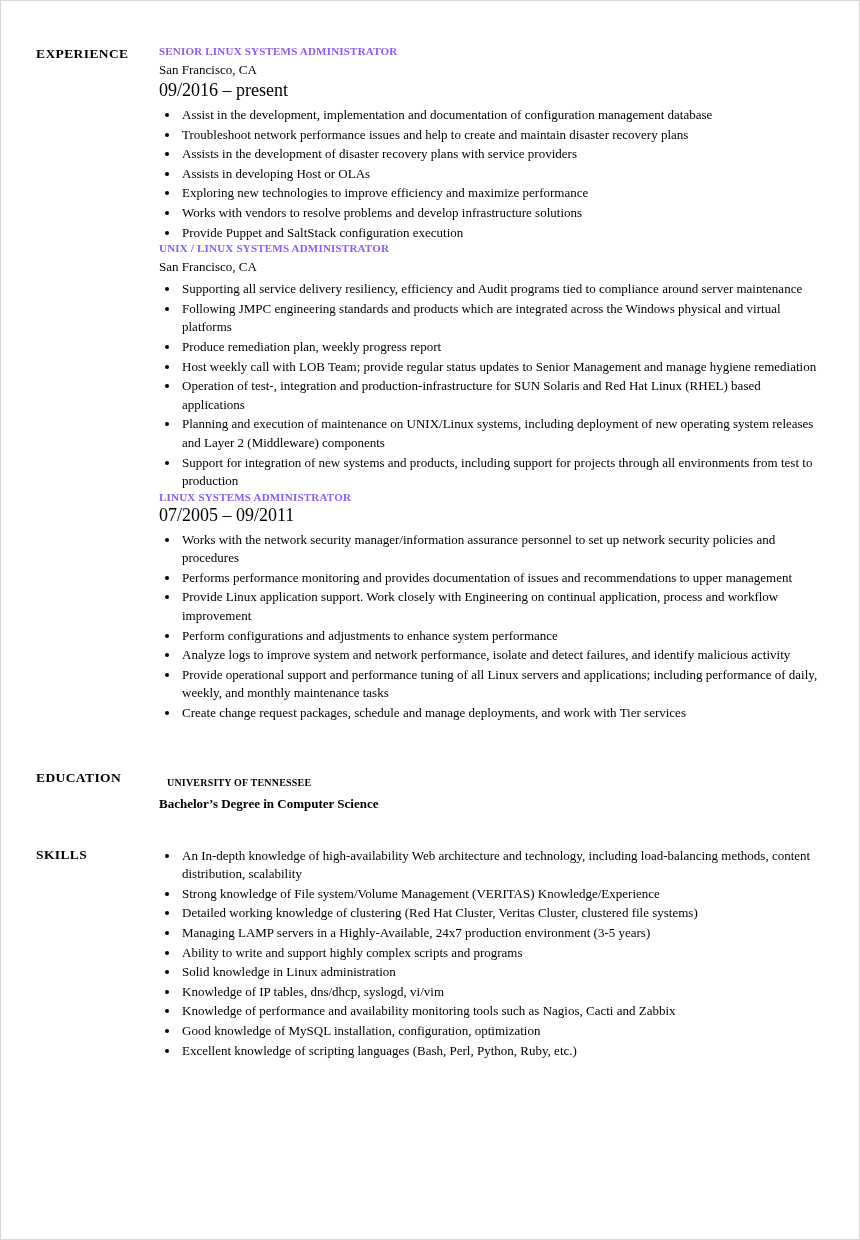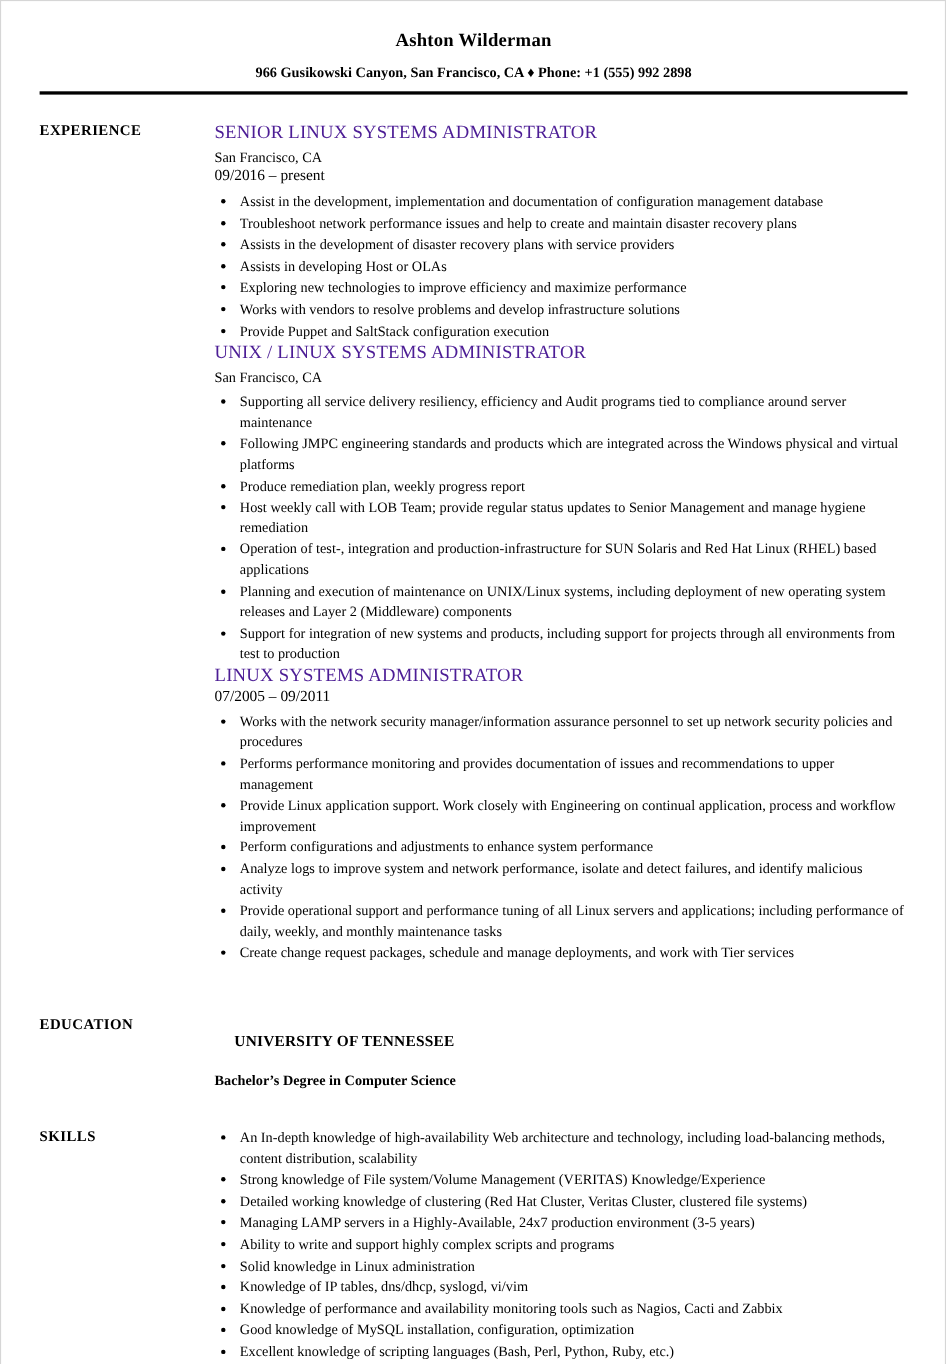--- a/index.html
+++ b/index.html
@@ -27,82 +27,77 @@
   .contact-line {
     font-size: 13px;
     font-weight: bold;
     margin-top: 11px;
   }
   .header-rule {
     border: none;
     border-top: 3px solid #000;
     margin: 9px 0 0;
   }
-  .row { display: flex; margin-top: 24px; gap: 36px; }
+  .row { display: flex; margin-top: 24px; }
   .row-edu { margin-top: 46px; }
   .row-skills { margin-top: 34px; }
   .section-label {
     flex: 0 0 123px;
     width: 123px;
     font-weight: bold;
     font-size: 13.5px;
     letter-spacing: 0.4px;
     padding-top: 1px;
   }
   .content { flex: 1; min-width: 0; }
   .job + .job { }
   .job-title {
-    font-size: 17px;
-    font-weight: normal;
+    font-size: 11px;
+    font-weight: bold;
     margin: 0;
-    color: #4c1d95;
+    color: #8b5cf6;
     letter-spacing: 0.2px;
   }
   .job-location {
     font-weight: normal;
     font-size: 13px;
     margin-top: 5px;
   }
   .job-dates {
-    font-size: 14px;
+    font-size: 18px;
     margin-top: 2px;
   }
   ul.bullets {
     margin: 5px 0 0;
     padding-left: 21px;
     list-style: disc;
   }
   ul.bullets li {
     font-size: 13px;
     line-height: 18.6px;
     padding-left: 2px;
     margin-top: 1px;
   }
   .edu-school {
-    font-size: 14px;
+    font-size: 10px;
     font-weight: bold;
-    margin: 18px;
+    margin: 8px;
     letter-spacing: 0.2px;
   }
   .edu-degree {
     font-size: 13px;
     font-weight: bold;
     margin-top: 5px;
   }
 </style>
 </head>
 <body>
 
 <div class="page">
 
-  <header class="header">
-    <h1 class="candidate-name">Ashton Wilderman</h1>
-    <div class="contact-line">966 Gusikowski Canyon, San Francisco, CA ♦ Phone: +1 (555) 992 2898</div>
-    <hr class="header-rule">
-  </header>
 
   <section class="row">
     <div class="section-label">EXPERIENCE</div>
     <div class="content">
 
       <article class="job">
         <h2 class="job-title">SENIOR LINUX SYSTEMS ADMINISTRATOR</h2>
         <div class="job-location">San Francisco, CA</div>
         <div class="job-dates">09/2016 – present</div>
         <ul class="bullets">

